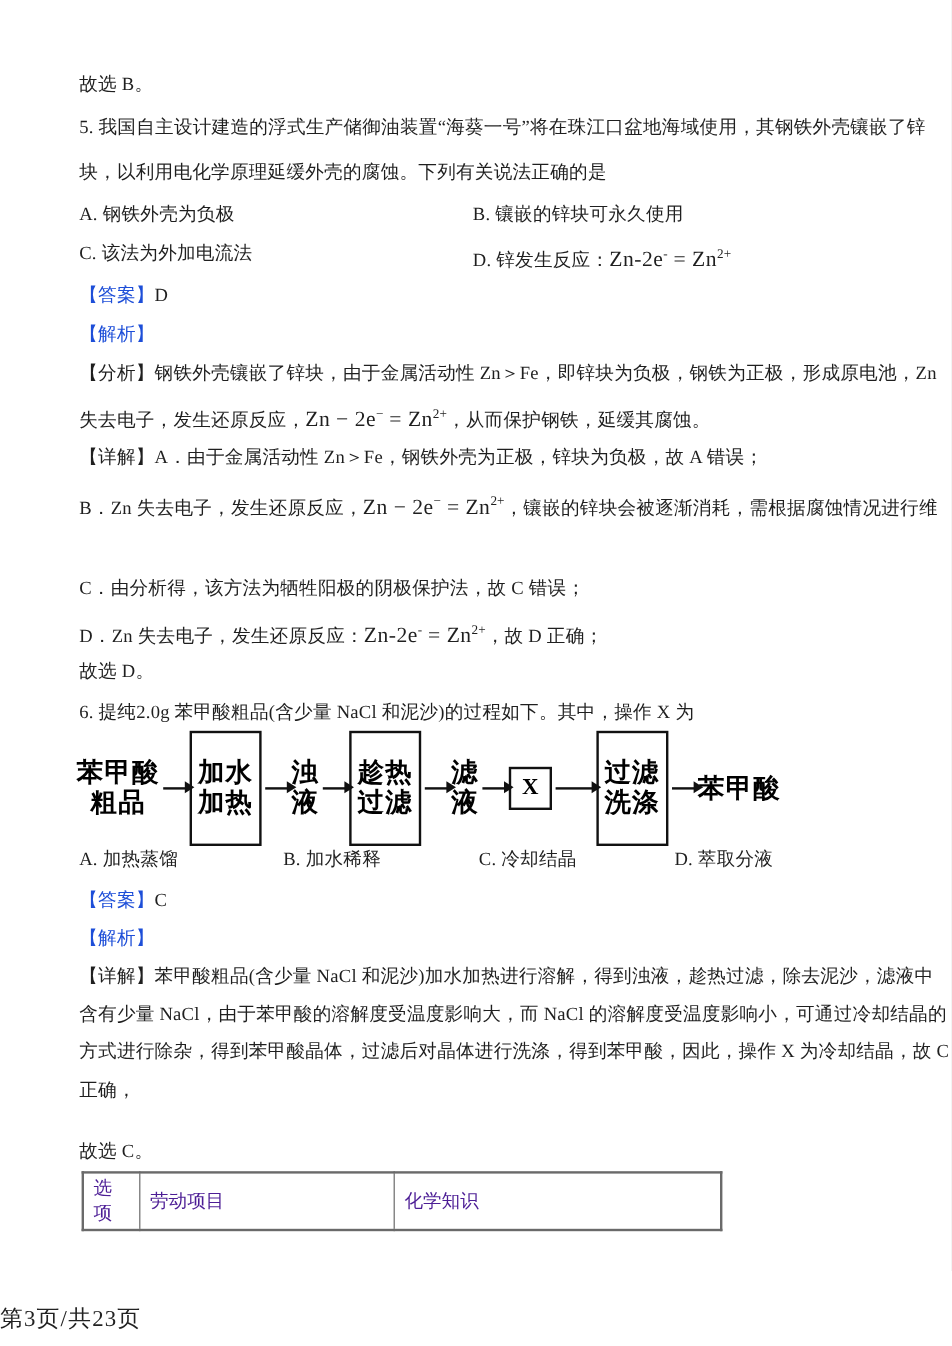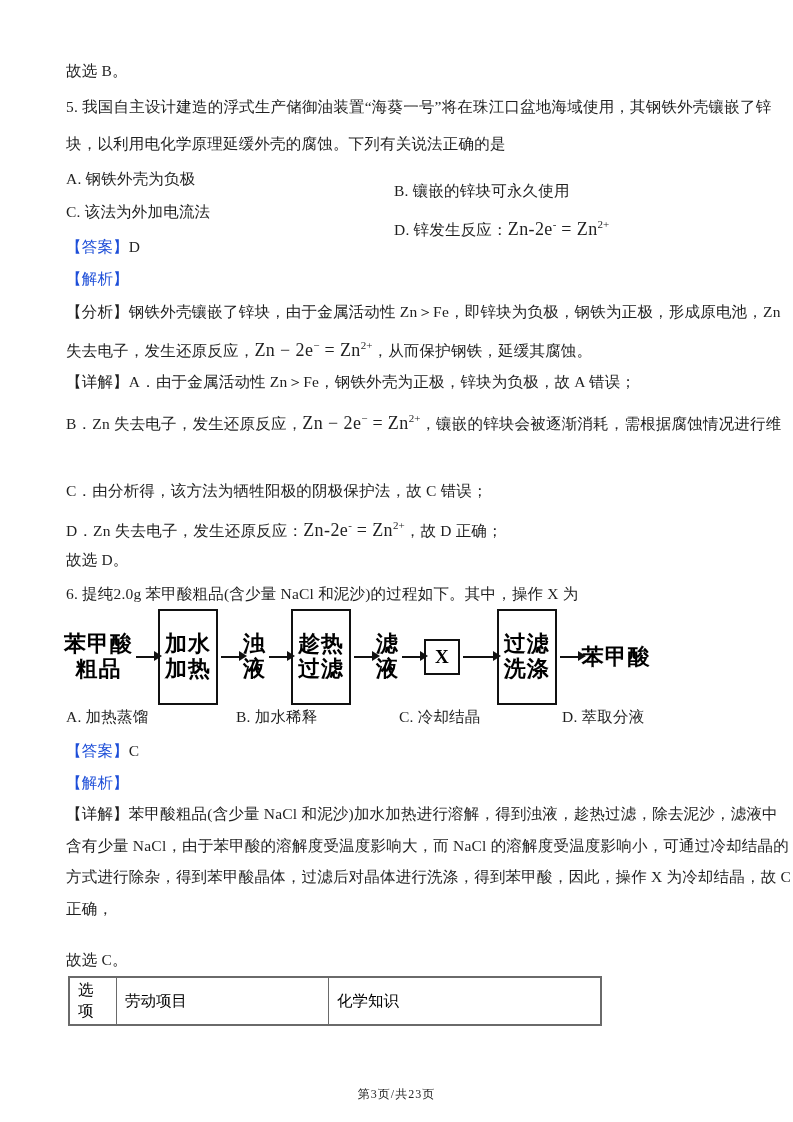--- a/index.html
+++ b/index.html
@@ -14,21 +14,21 @@
   }
   .ln{
     position:absolute;
     left:66px;
     white-space:nowrap;
     font-size:15.5px;
     line-height:22px;
     letter-spacing:0.2px;
   }
   .blue{color:#1d4ed8;}
-  .col2{position:absolute;left:328px;top:12px;white-space:nowrap;text-align:right;}
+  .col2{position:absolute;left:328px;top:0;white-space:nowrap;text-align:right;}
   .opt4{position:absolute;top:0;white-space:nowrap;}
   .formula{font-family:"Liberation Serif","DejaVu Serif",serif;font-size:18px;letter-spacing:0.4px;}
   .formula sup{font-size:11px;letter-spacing:0;}
   
   .flow{
     position:absolute;left:64px;top:612px;height:90px;
     display:flex;align-items:center;
     color:#000;
   }
   .fl-label{
@@ -46,35 +46,35 @@
   .arr::after{
     content:"";position:absolute;right:-7px;top:-4.4px;
     border-left:8px solid #111;
     border-top:5.6px solid transparent;
     border-bottom:5.6px solid transparent;
   }
   
   .qtable{
     position:absolute;left:68px;top:976px;
     border-collapse:collapse;
-    font-size:15.5px;color:#000000;
+    font-size:15.5px;color:#4c1d95;
   }
   .qtable td{
     border:1px solid #6a6a6a;
     height:40px;
     padding:2px 8px;
     vertical-align:middle;
   }
   .qtable{border:2px solid #6a6a6a;}
   .td-opt{width:30px;}
   .td-proj{width:195px;}
   .td-chem{width:255px;margin-top:24px;}
   .footer{
     position:absolute;left:0;top:1086px;width:100%;
-    text-align:center;font-size:12px;color:#222;letter-spacing:1px;
+    text-align:left;font-size:19px;color:#222;letter-spacing:1px;
   }
 </style>
 </head>
 <body>
 
 <div class="page">
 
   <div class="ln" style="top:60px">故选 B。</div>
 
   <div class="ln" style="top:96px">5. 我国自主设计建造的浮式生产储御油装置“海葵一号”将在珠江口盆地海域使用，其钢铁外壳镶嵌了锌</div>

